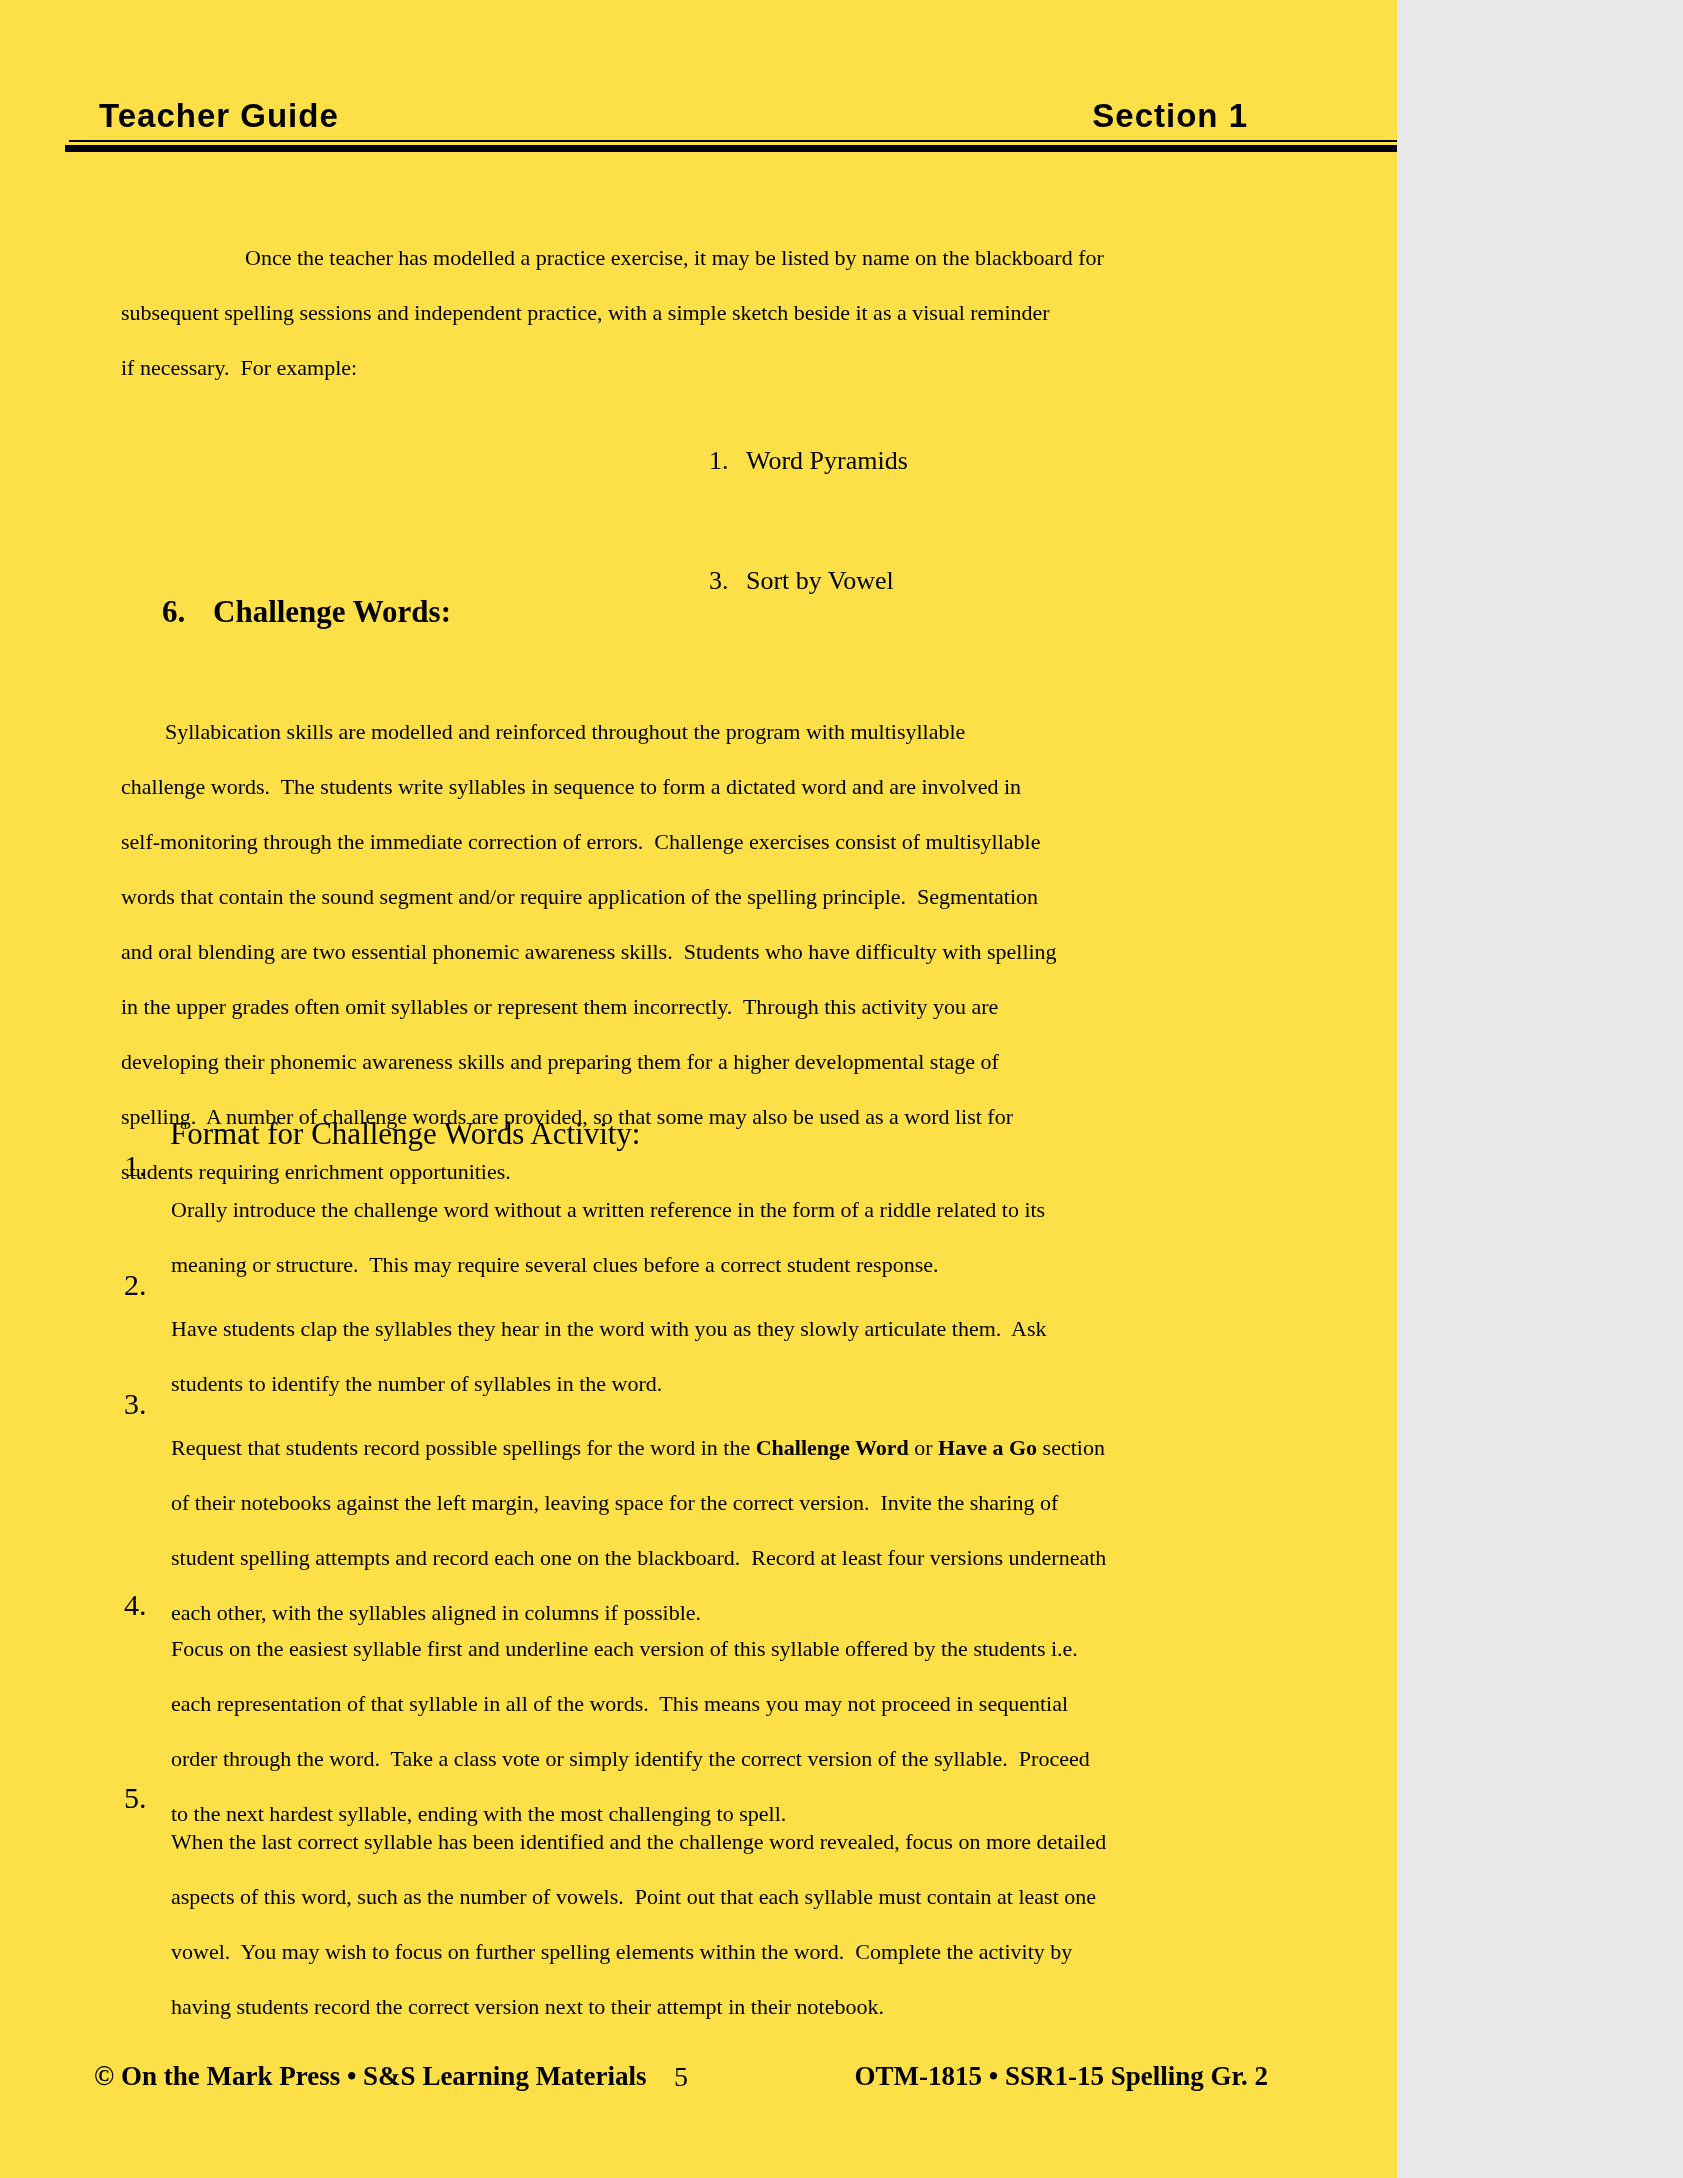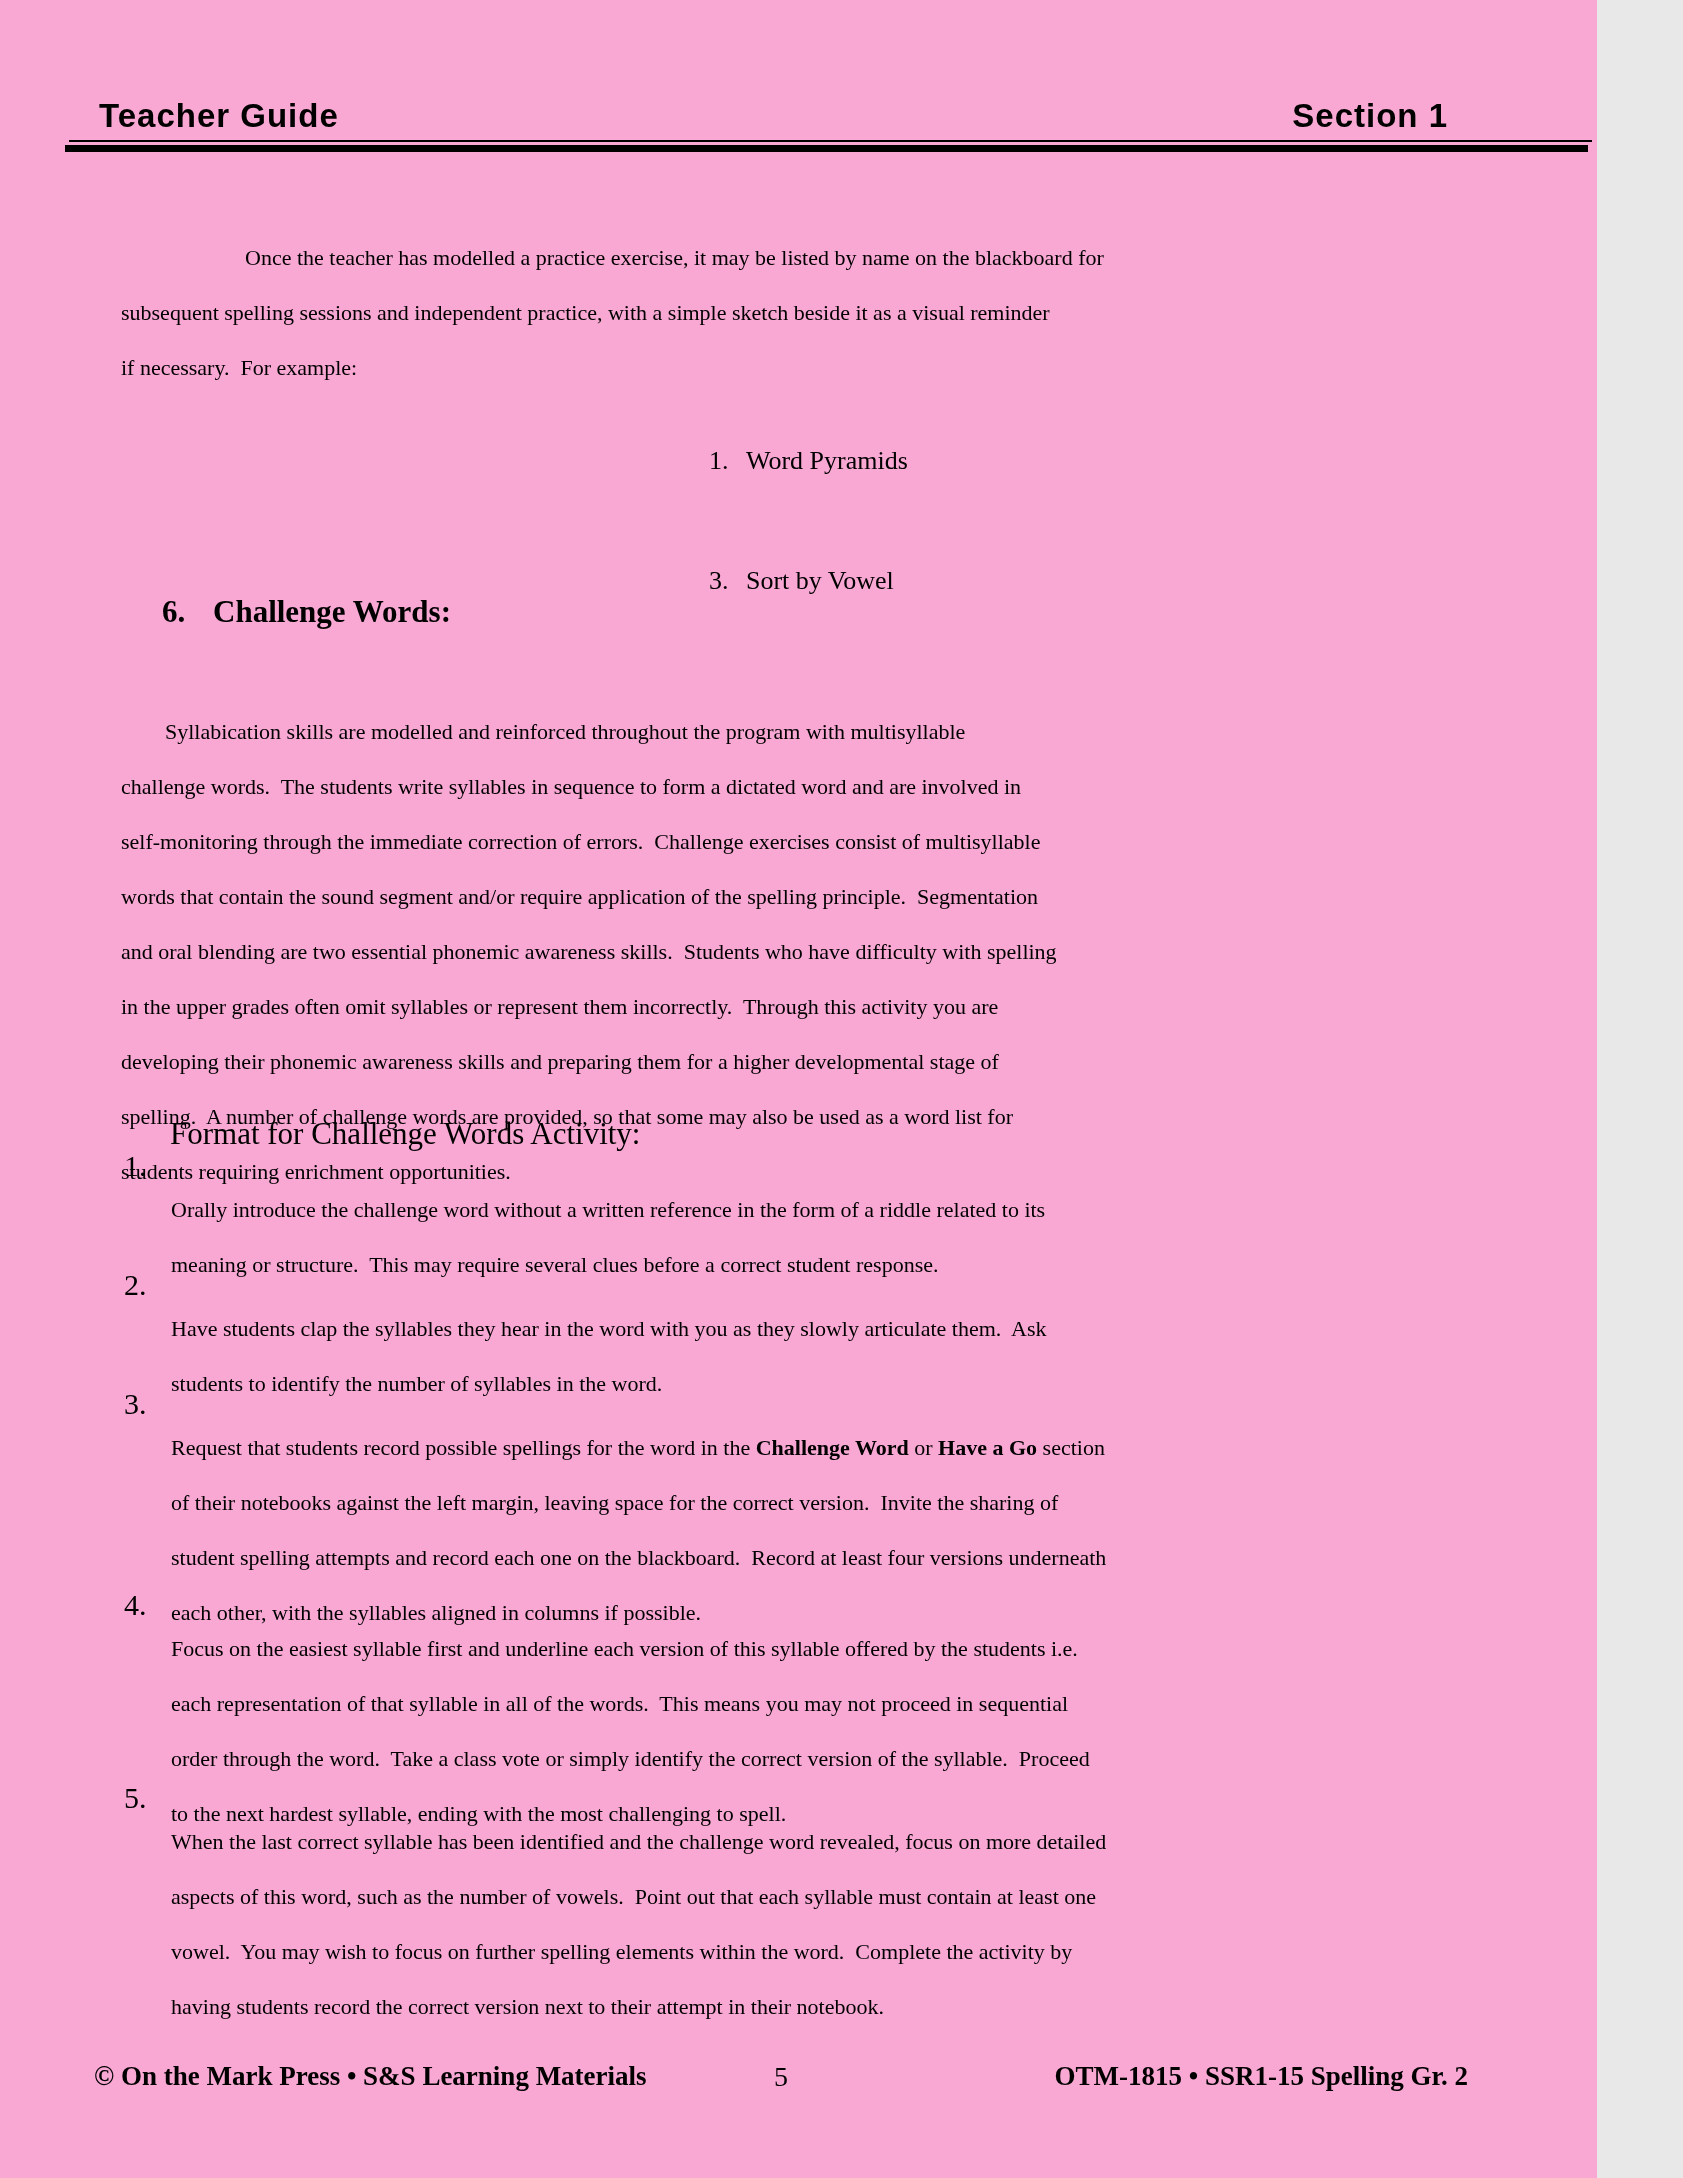--- a/index.html
+++ b/index.html
@@ -1,19 +1,19 @@
 <!DOCTYPE html>
 <html><head>
 <meta charset="utf-8">
 <style>
   html,body{margin:0;padding:0;background:#e8e8e8;}
   .page{
     position:relative;
-    width:1597px;height:2178px;
-    background:#f9a8d4;
+    width:1397px;height:2178px;
+    background:#fde047;
     color:#000;
     font-family:"Liberation Serif","DejaVu Serif",serif;
     overflow:hidden;
   }
   
   .hdr{
     position:absolute;top:97px;left:99px;right:149px;
     font-family:"Liberation Sans","DejaVu Sans",sans-serif;
     font-weight:bold;font-size:33px;letter-spacing:1px;
   }

